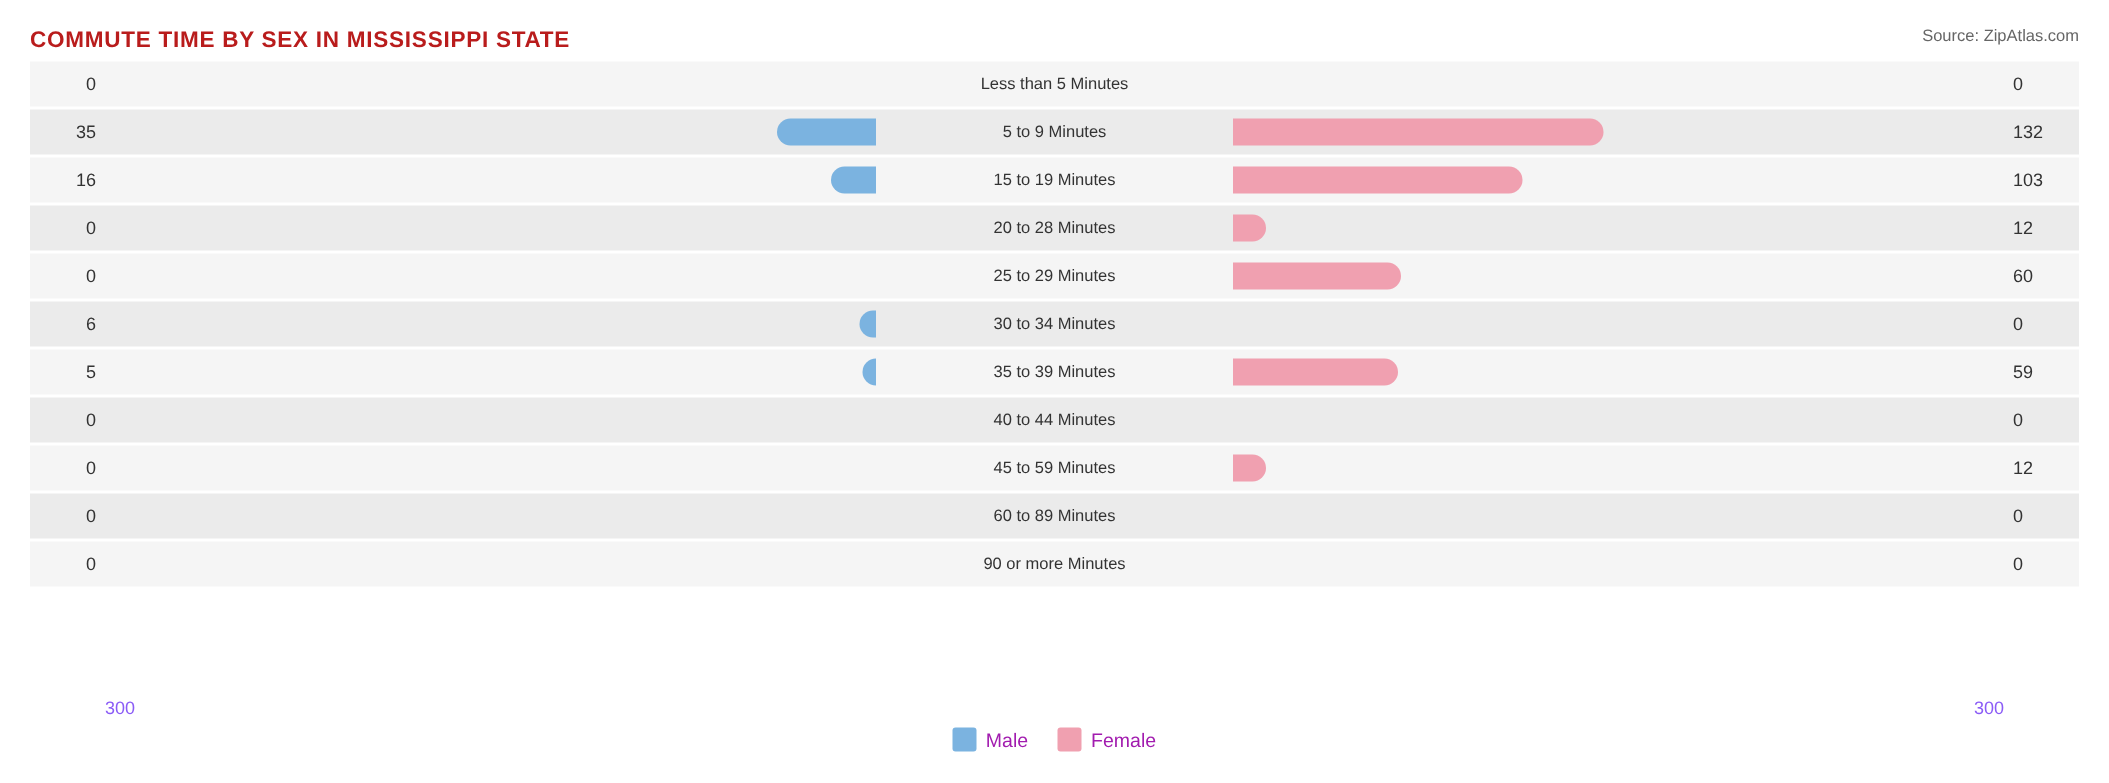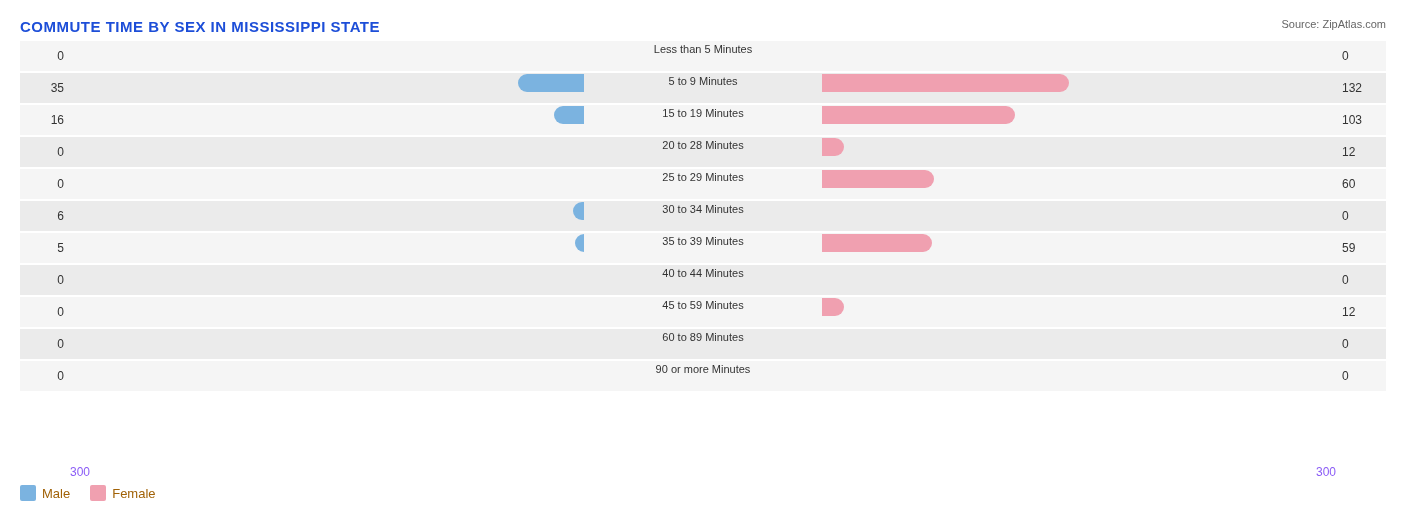--- a/index.html
+++ b/index.html
@@ -14,21 +14,21 @@
     .chart-container {
       width: 1406px;
       height: 522px;
       padding: 18px 20px 40px 20px;
       position: relative;
       background: #fff;
     }
     .title {
       font-size: 15px;
       font-weight: bold;
-      color: #1d4ed8;
+      color: #b91c1c;
       text-transform: uppercase;
       letter-spacing: 0.5px;
       margin-bottom: 6px;
     }
     .source {
       position: absolute;
       top: 18px;
       right: 20px;
       font-size: 11px;
       color: #666;
@@ -55,21 +55,21 @@
     .left-val {
       width: 50px;
       text-align: right;
       font-size: 12px;
       color: #333;
       padding-right: 6px;
       flex-shrink: 0;
     }
     .bar-pair {
       display: flex;
-      align-items: flex-start;
+      align-items: center;
       width: 100%;
       height: 100%;
       position: relative;
       gap: 39px;
     }
     .left-bar-container {
       flex: 1;
       display: flex;
       justify-content: flex-end;
       align-items: center;
@@ -114,25 +114,26 @@
     .right-val {
       width: 50px;
       text-align: left;
       font-size: 12px;
       color: #333;
       padding-left: 6px;
       flex-shrink: 0;
     }
     .legend {
       display: flex;
+      justify-content: center;
       align-items: center;
       gap: 20px;
       margin-top: 6px;
       font-size: 13px;
-      color: #a16207;
+      color: #a21caf;
     }
     .legend-item {
       display: flex;
       align-items: center;
       gap: 6px;
     }
     .legend-box {
       width: 16px;
       height: 16px;
       border-radius: 2px;

